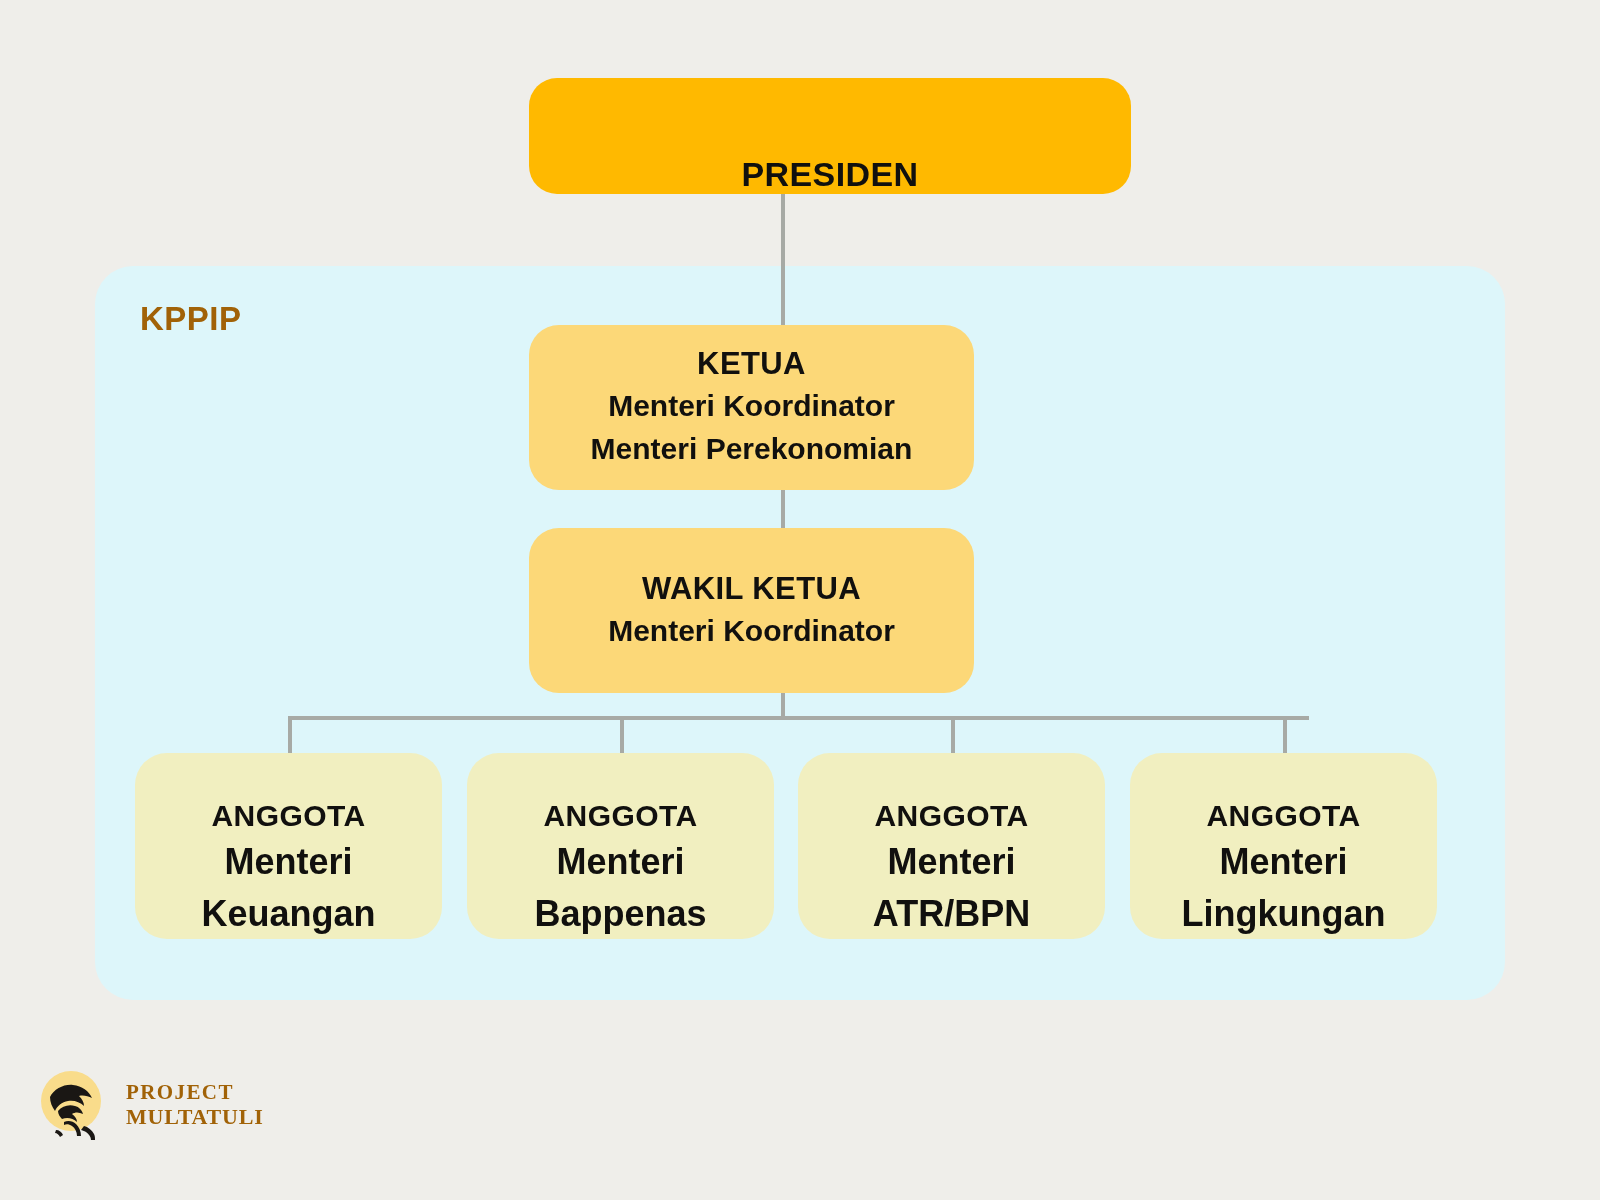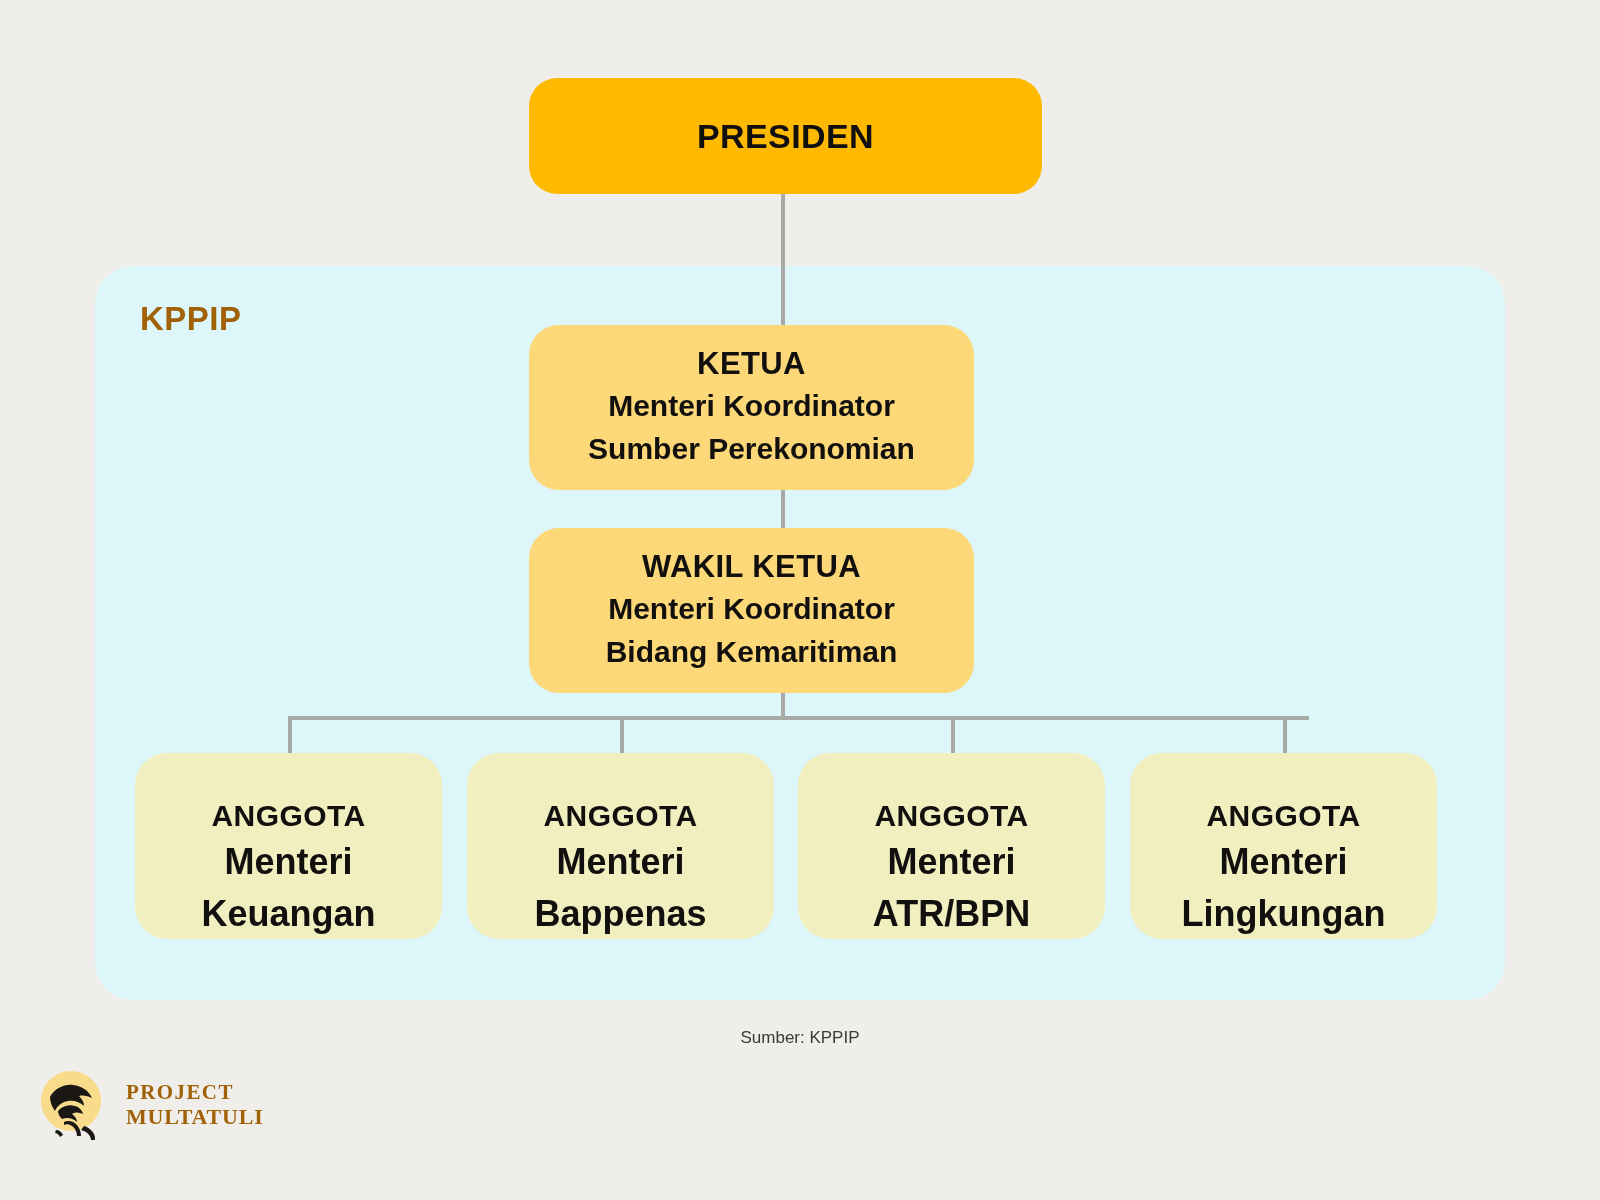--- a/index.html
+++ b/index.html
@@ -80,24 +80,25 @@
   }
   .node .line-2,
   .node .line-3 {
     font-weight: bold;
   }
 
   
   #node-president {
     left: 529px;
     top: 78px;
-    width: 513px;
+    width: 602px;
     height: 116px;
     background: #ffb900;
     border-radius: 28px;
+    justify-content: flex-end;
   }
   #node-president .line-1 { font-size: 34px; }
 
   
   .node-mid {
     width: 445px;
     background: #fcd878;
     border-radius: 30px;
   }
   #node-ketua { left: 529px; top: 325px; height: 165px; }
@@ -183,27 +184,26 @@
   <div class="line v-line" id="drop-3"></div>
   <div class="line v-line" id="drop-4"></div>
 
   <div class="node" id="node-president">
     <span class="line-1">PRESIDEN</span>
   </div>
 
   <div class="node node-mid" id="node-ketua">
     <span class="line-1">KETUA</span>
     <span class="line-2">Menteri Koordinator</span>
-    <span class="line-3">Sumber Perekonomian</span>
+    <span class="line-3">Menteri Perekonomian</span>
   </div>
 
   <div class="node node-mid" id="node-wakil">
     <span class="line-1">WAKIL KETUA</span>
     <span class="line-2">Menteri Koordinator</span>
-    <span class="line-3">Bidang Kemaritiman</span>
   </div>
 
   <div class="node node-member" id="node-member-0">
     <span class="line-1">ANGGOTA</span>
     <span class="line-2">Menteri</span>
     <span class="line-3">Keuangan</span>
   </div>
 
   <div class="node node-member" id="node-member-1">
     <span class="line-1">ANGGOTA</span>
@@ -216,21 +216,20 @@
     <span class="line-2">Menteri</span>
     <span class="line-3">ATR/BPN</span>
   </div>
 
   <div class="node node-member" id="node-member-3">
     <span class="line-1">ANGGOTA</span>
     <span class="line-2">Menteri</span>
     <span class="line-3">Lingkungan</span>
   </div>
 
-  <div id="source-caption">Sumber: KPPIP</div>
 
   <div id="logo">
     <div id="logo-mark">
       <svg width="74" height="74" viewBox="0 0 74 74" xmlns="http://www.w3.org/2000/svg">
         <circle cx="35" cy="33" r="30" fill="#f9dc8b"></circle>
         <path d="M14 29 C18 21 28 16 37 17 C46 18 53 23 56 30 C52 28 47 27 43 28 C46 31 48 34 48 38 C44 34 38 32 32 33 C26 34 21 38 19 43 C16 39 14 34 14 29 Z" fill="#1a1714"></path>
         <path d="M22 43 C26 38 33 36 39 38 C43 39 46 42 47 46 C43 44 39 44 36 46 C39 48 41 51 41 54 C37 50 31 49 26 51 C24 49 22 46 22 43 Z" fill="#1a1714"></path>
         <path d="M28 54 C32 52 37 53 40 56 C43 59 45 63 45 68 L41 68 C41 64 39 60 36 58 C33 56 30 56 28 57 Z" fill="#1a1714"></path>
         <path d="M48 58 C52 59 56 62 58 66 C59 68 59 70 59 72 L55 72 C55 69 53 66 50 64 C48 63 46 62 45 62 Z" fill="#1a1714"></path>
         <path d="M20 62 C23 62 26 64 27 67 L24 69 C23 67 21 65 19 65 Z" fill="#1a1714"></path>

